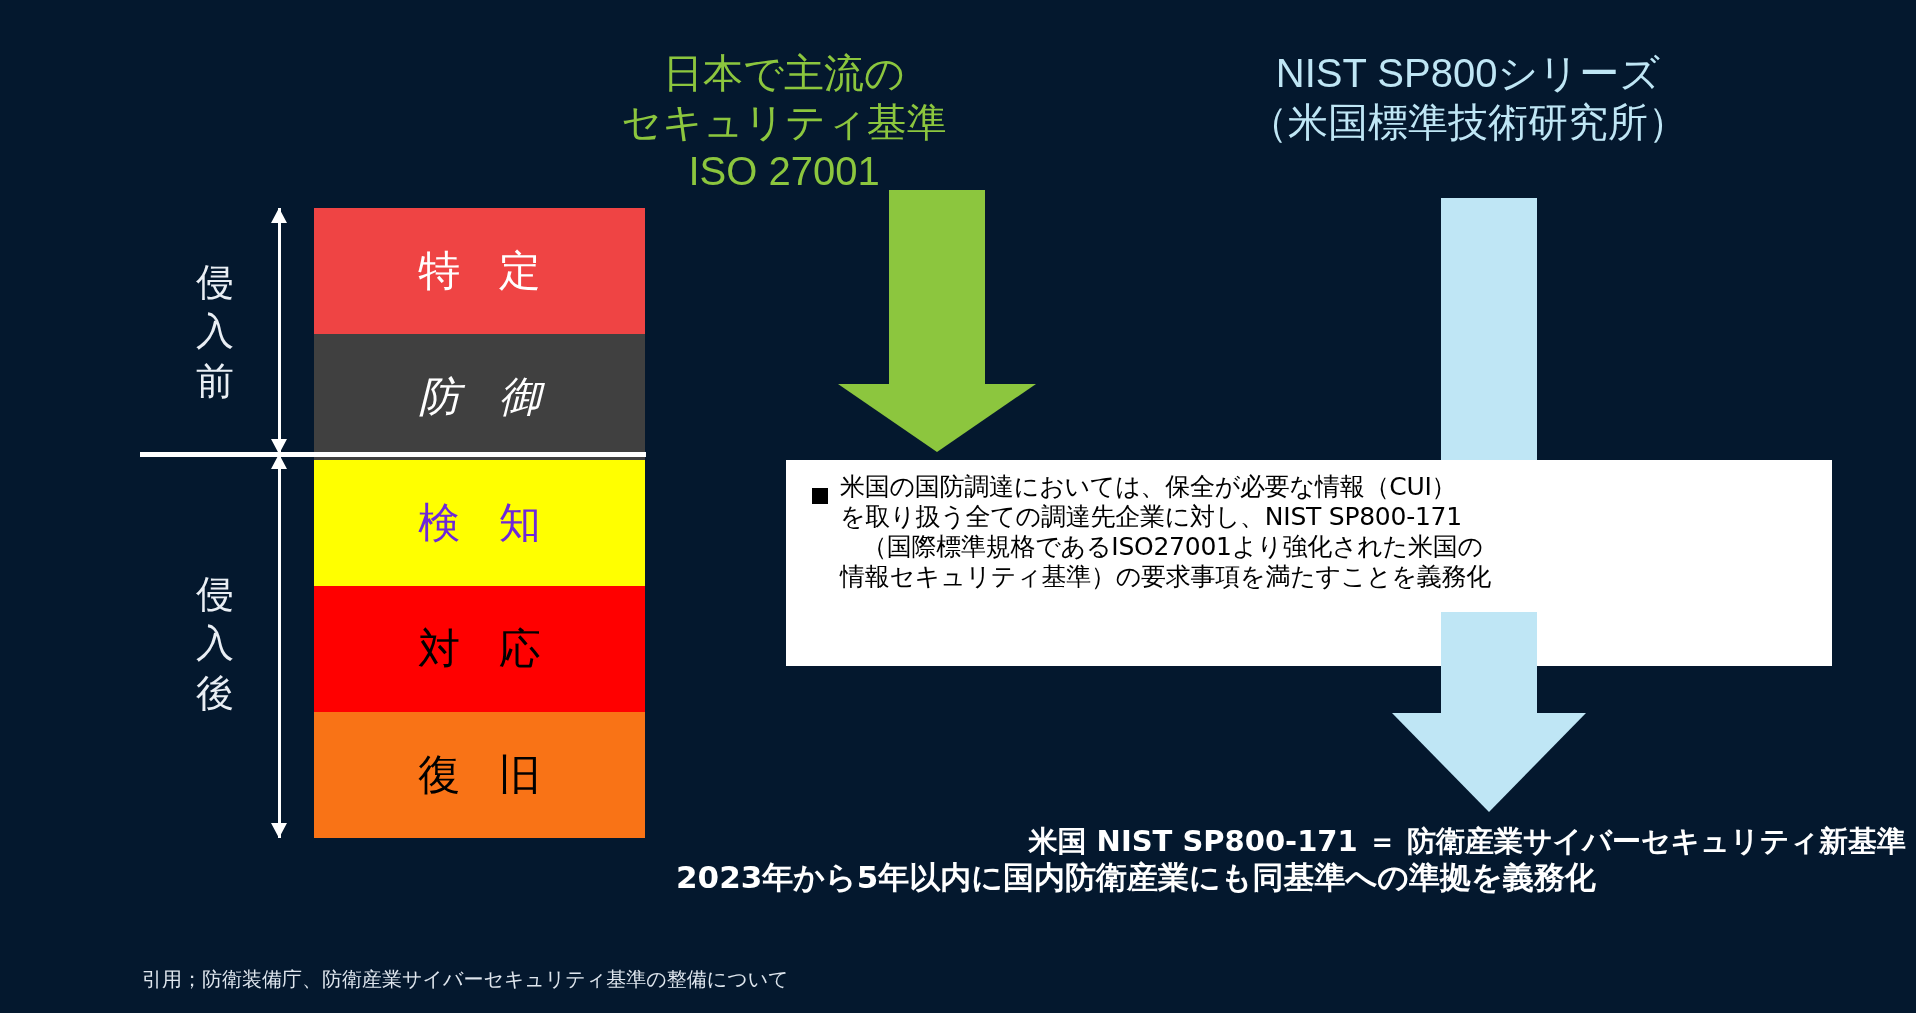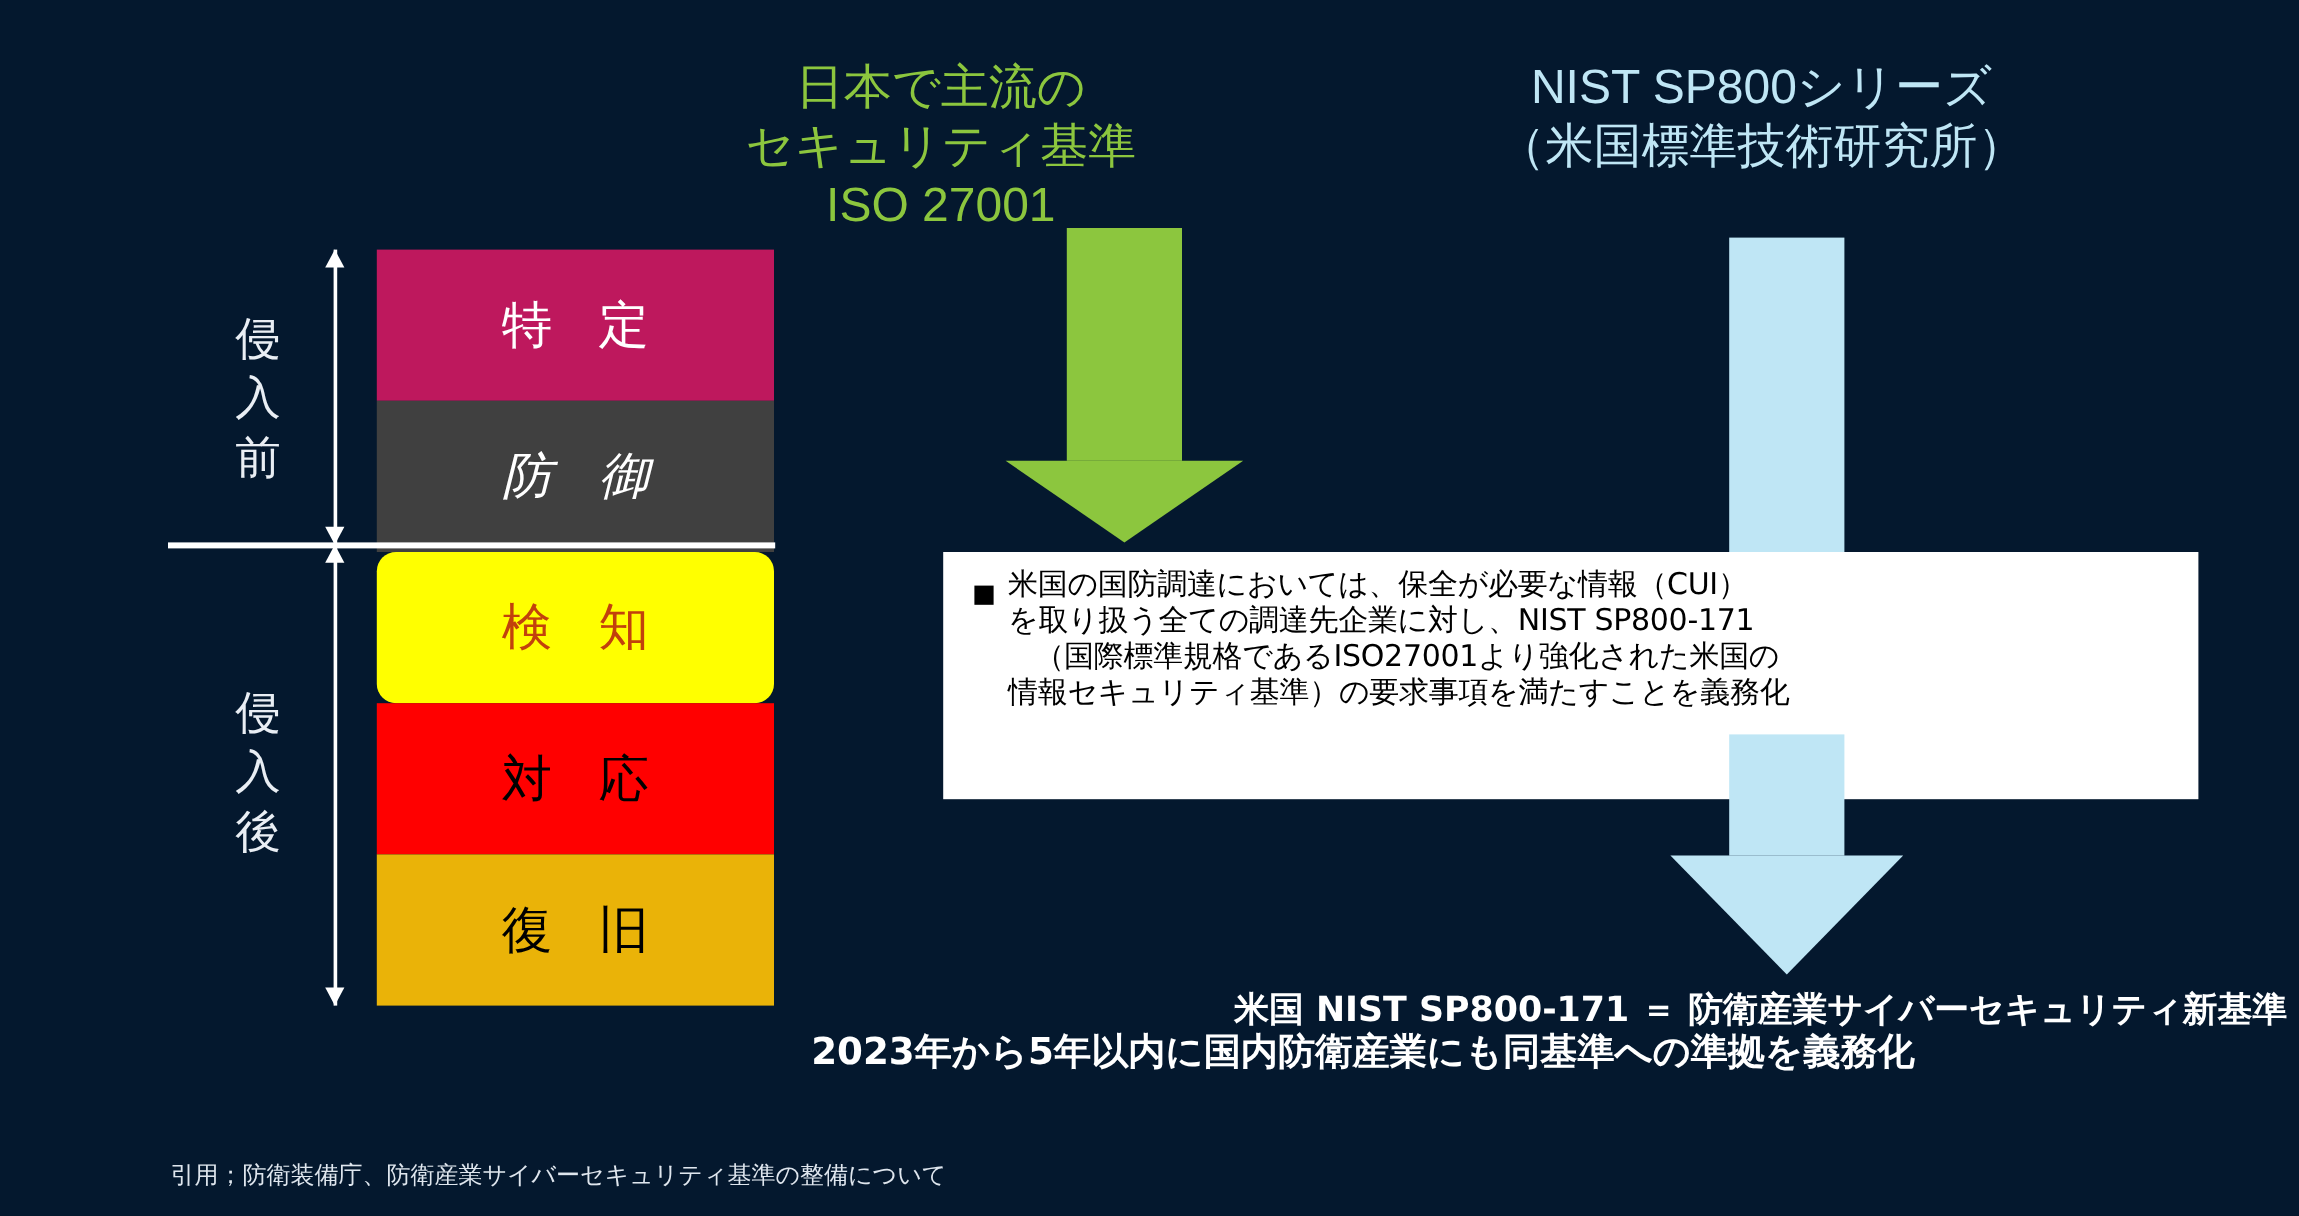--- a/index.html
+++ b/index.html
@@ -23,25 +23,25 @@
   }
   .band {
     width: 331px; height: 126px;
     display: flex; align-items: center; justify-content: center;
     font-size: 42px;
     letter-spacing: 0.30em;
     text-indent: 0.30em;
     font-family: "DejaVu Serif", "Liberation Serif", serif;
     font-weight: 400;
   }
-  .band.b1 { background: #be185d; color: #ffffff; }
+  .band.b1 { background: #ef4444; color: #ffffff; }
   .band.b2 { background: #404040; color: #ffffff; font-style: italic; }
-  .band.b3 { background: #FFFF00; color: #c2410c; border-radius: 16px; }
+  .band.b3 { background: #FFFF00; color: #6d28d9; }
   .band.b4 { background: #FF0000; color: #000000; }
-  .band.b5 { background: #eab308; color: #000000; }
+  .band.b5 { background: #f97316; color: #000000; }
 
   
   .vaxis {
     position: absolute;
     left: 270px;
     width: 18px;
   }
   .vaxis .shaft {
     position: absolute;
     left: 8px; top: 0; bottom: 0;

